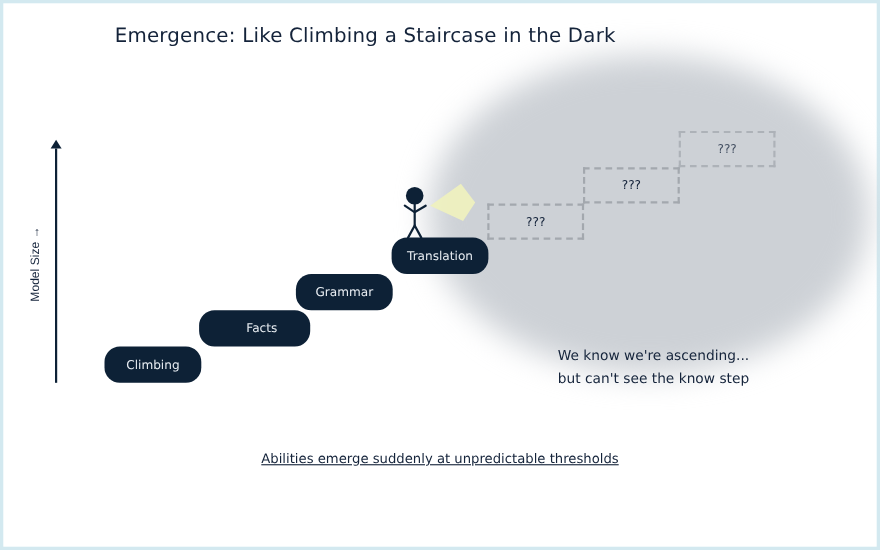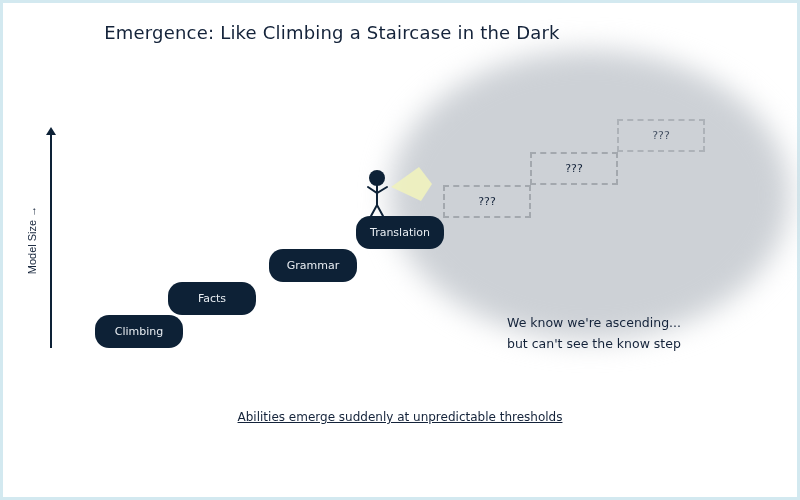--- a/index.html
+++ b/index.html
@@ -46,21 +46,21 @@
   }
   .unknown {
     position: absolute; width: 84px; height: 29px;
     border: 2px dashed #a3a8ae;
     color: #14233a; font-size: 11px;
     display: flex; align-items: center; justify-content: center;
   }
   .figure { position: absolute; left: 0; top: 0; }
   .note {
     position: absolute; left: 507px; top: 312px;
-    font-size: 12.5px; color: #14233a; line-height: 21px;
+    font-size: 12.5px; color: #14233a; line-height: 21px; text-align: right;
   }
   .caption {
     position: absolute; left: 0; top: 410px; width: 800px;
     text-align: center; font-size: 12px; color: #14233a; text-decoration: underline;
   }
 </style>
 </head>
 <body>
 
 <div class="frame"></div>
@@ -69,21 +69,21 @@
 
 <div class="title">Emergence: Like Climbing a Staircase in the Dark</div>
 
 <div class="axis-line"></div>
 <div class="axis-head"></div>
 <div class="axis-label">Model Size →</div>
 
 <div class="step" style="left:95px; top:315px;">
   <span>Climbing</span>
 </div>
-<div class="step" style="left:168px; top:282px;">
+<div class="step" style="left:181px; top:282px;padding-left:13px;">
   <span>Facts</span>
 </div>
 <div class="step" style="left:269px; top:249px;">
   <span>Grammar</span>
 </div>
 <div class="step" style="left:356px; top:216px;">
   <span>Translation</span>
 </div>
 
 <div class="unknown" style="left:443px; top:185px;">

